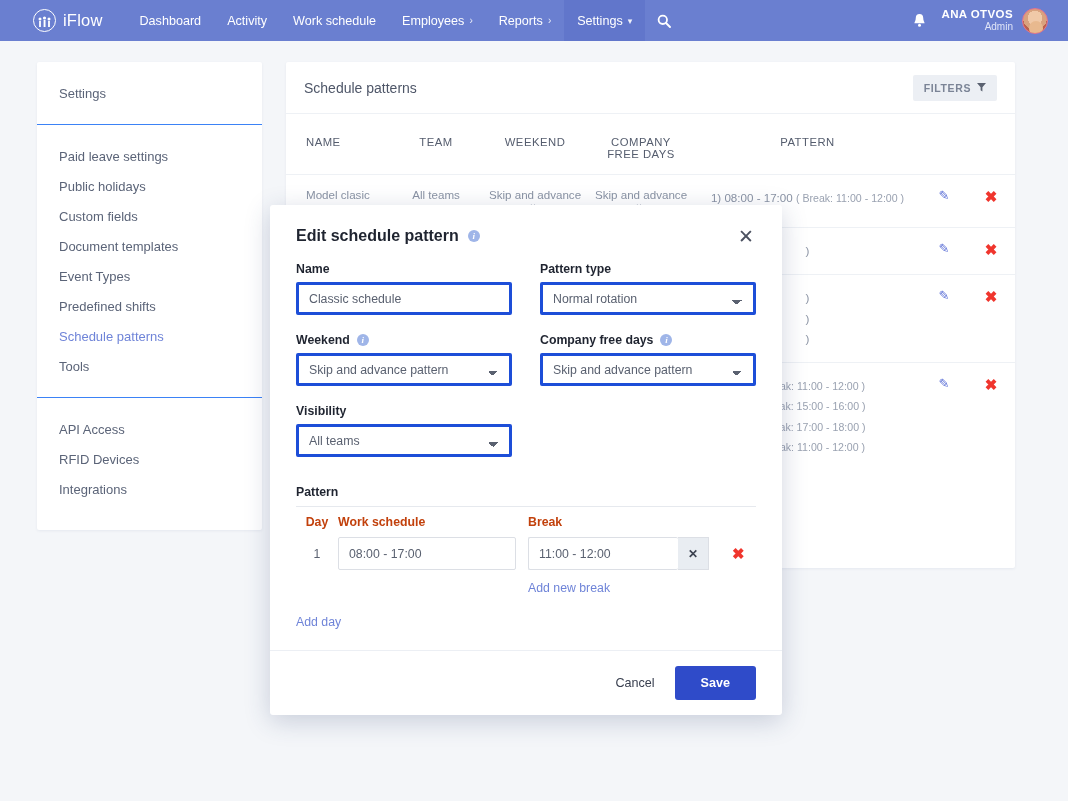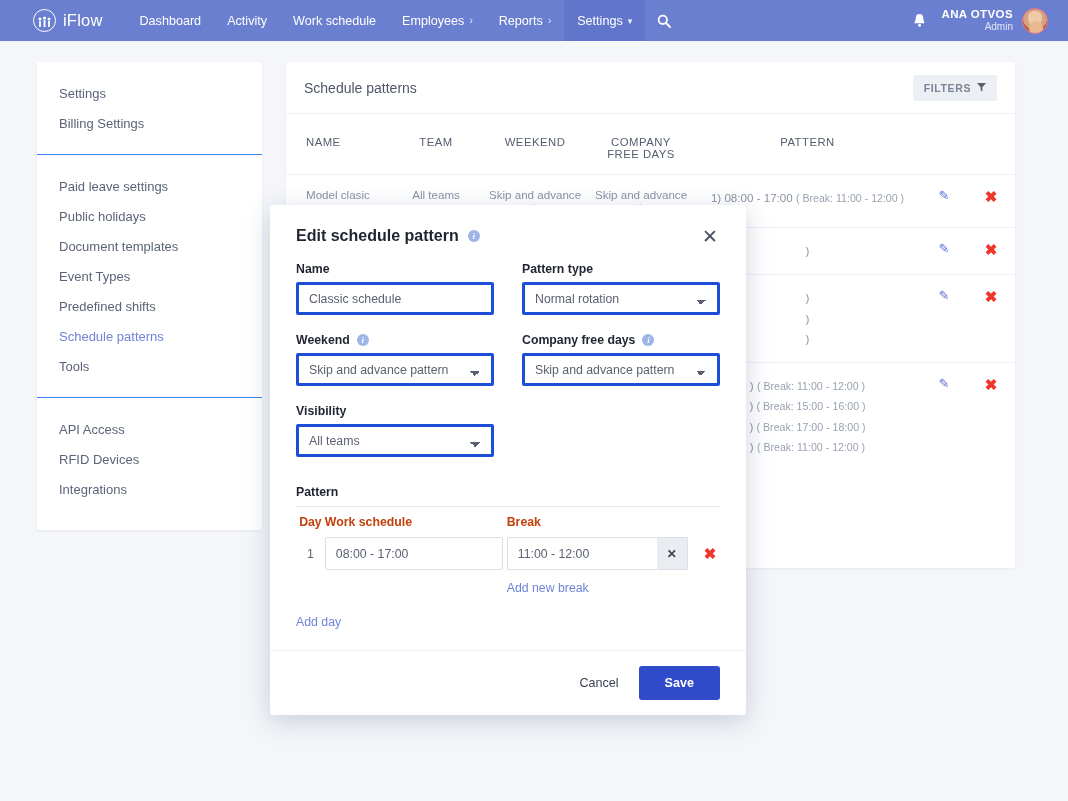--- a/index.html
+++ b/index.html
@@ -118,21 +118,21 @@
     border-top: 1px solid #eef1f5;
   }
   table.sp td.l { text-align: left; padding-left: 20px; }
   td.pat { text-align: left; color: #7f8798; line-height: 1.75; white-space: nowrap; }
   .brk { color: #9aa2b1; font-size: 10.6px; }
   .pencil { color: #5b6fd6; cursor: pointer; font-size: 13px; }
   .xdel { color: #f0352d; cursor: pointer; font-size: 15px; font-weight: bold; }
 
   
   .modal {
-    position: absolute; left: 270px; top: 205px; width: 476px;
+    position: absolute; left: 270px; top: 205px; width: 512px;
     background: #ffffff; border-radius: 3px;
     box-shadow: 0 6px 26px rgba(40,60,110,.22);
     z-index: 20;
   }
   .modal-head {
     padding: 22px 26px 4px 26px;
     display: flex; align-items: flex-start; justify-content: space-between;
   }
   .modal-title {
     font-size: 16px; font-weight: bold; color: #1f2430;
@@ -278,25 +278,25 @@
       <div class="username">ANA OTVOS</div>
       <div class="userrole">Admin</div>
     </div>
     <div class="avatar"></div>
   </div>
 </div>
 
 <div class="sidebar">
   <div class="side-group">
     <div class="side-item">Settings</div>
-    <div class="side-item">Billing Settings</div>
   </div>
   <div class="side-group">
     <div class="side-item">Paid leave settings</div>
     <div class="side-item">Public holidays</div>
+    <div class="side-item">Custom fields</div>
     <div class="side-item">Document templates</div>
     <div class="side-item">Event Types</div>
     <div class="side-item">Predefined shifts</div>
     <div class="side-item active">Schedule patterns</div>
     <div class="side-item">Tools</div>
   </div>
   <div class="side-group">
     <div class="side-item">API Access</div>
     <div class="side-item">RFID Devices</div>
     <div class="side-item">Integrations</div>

